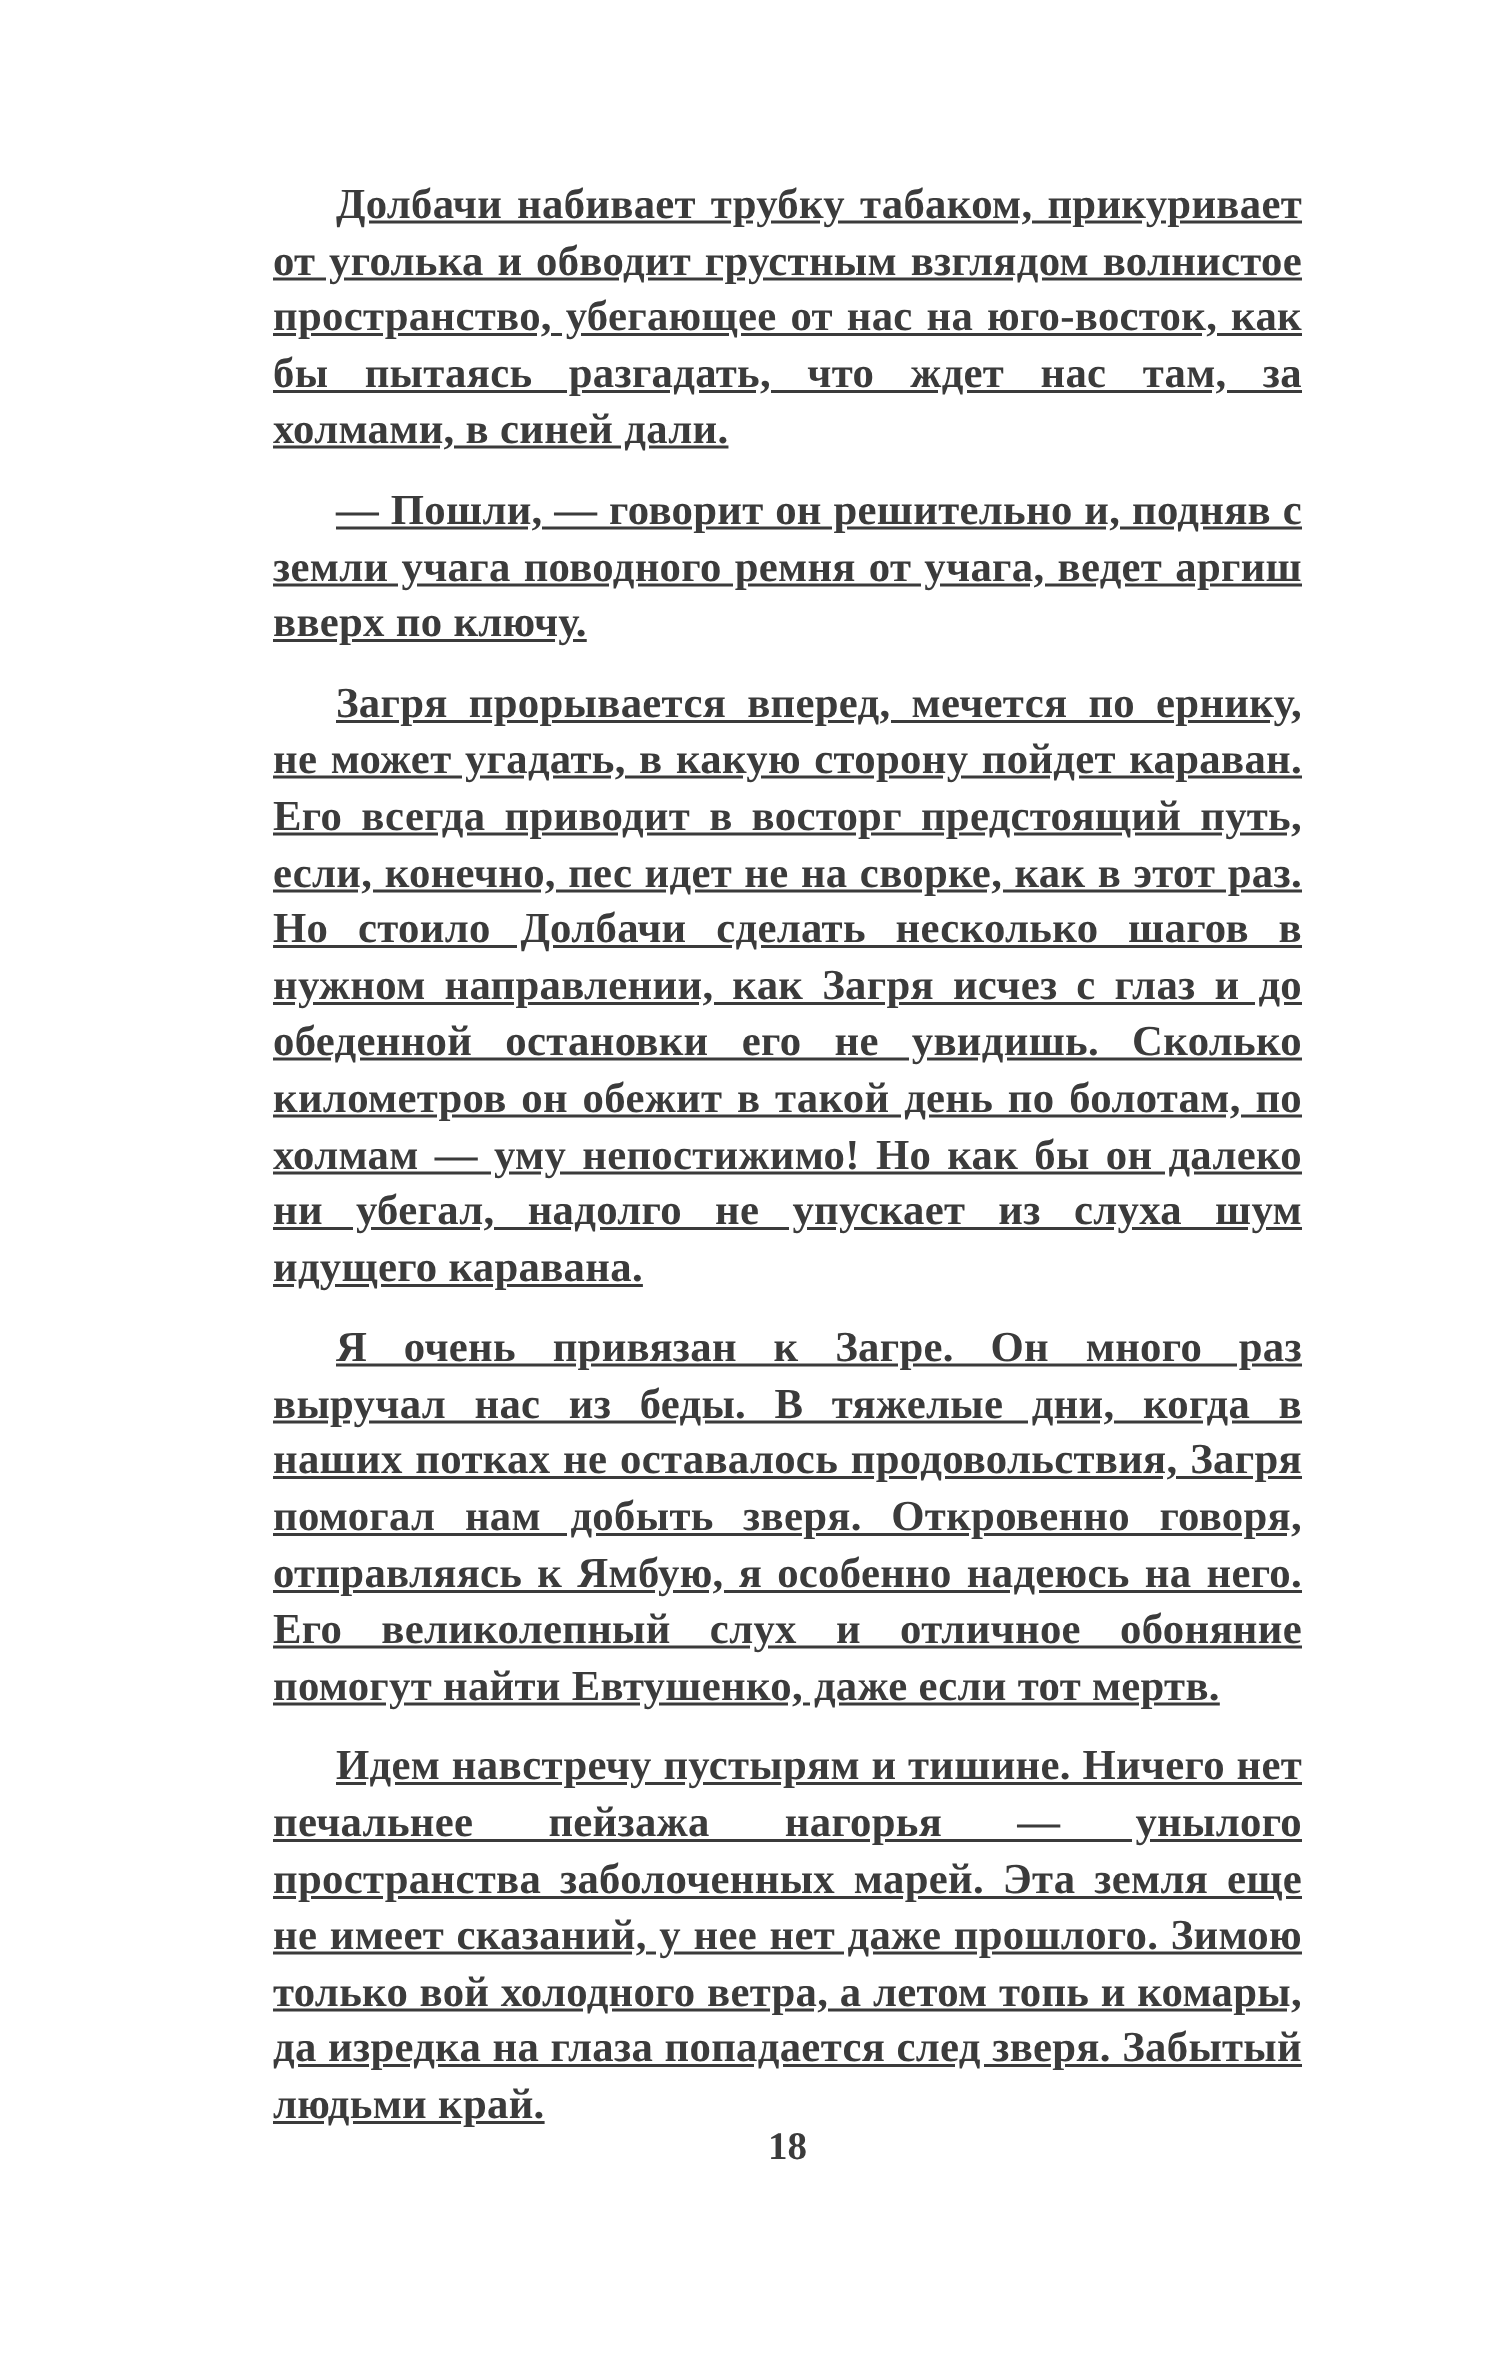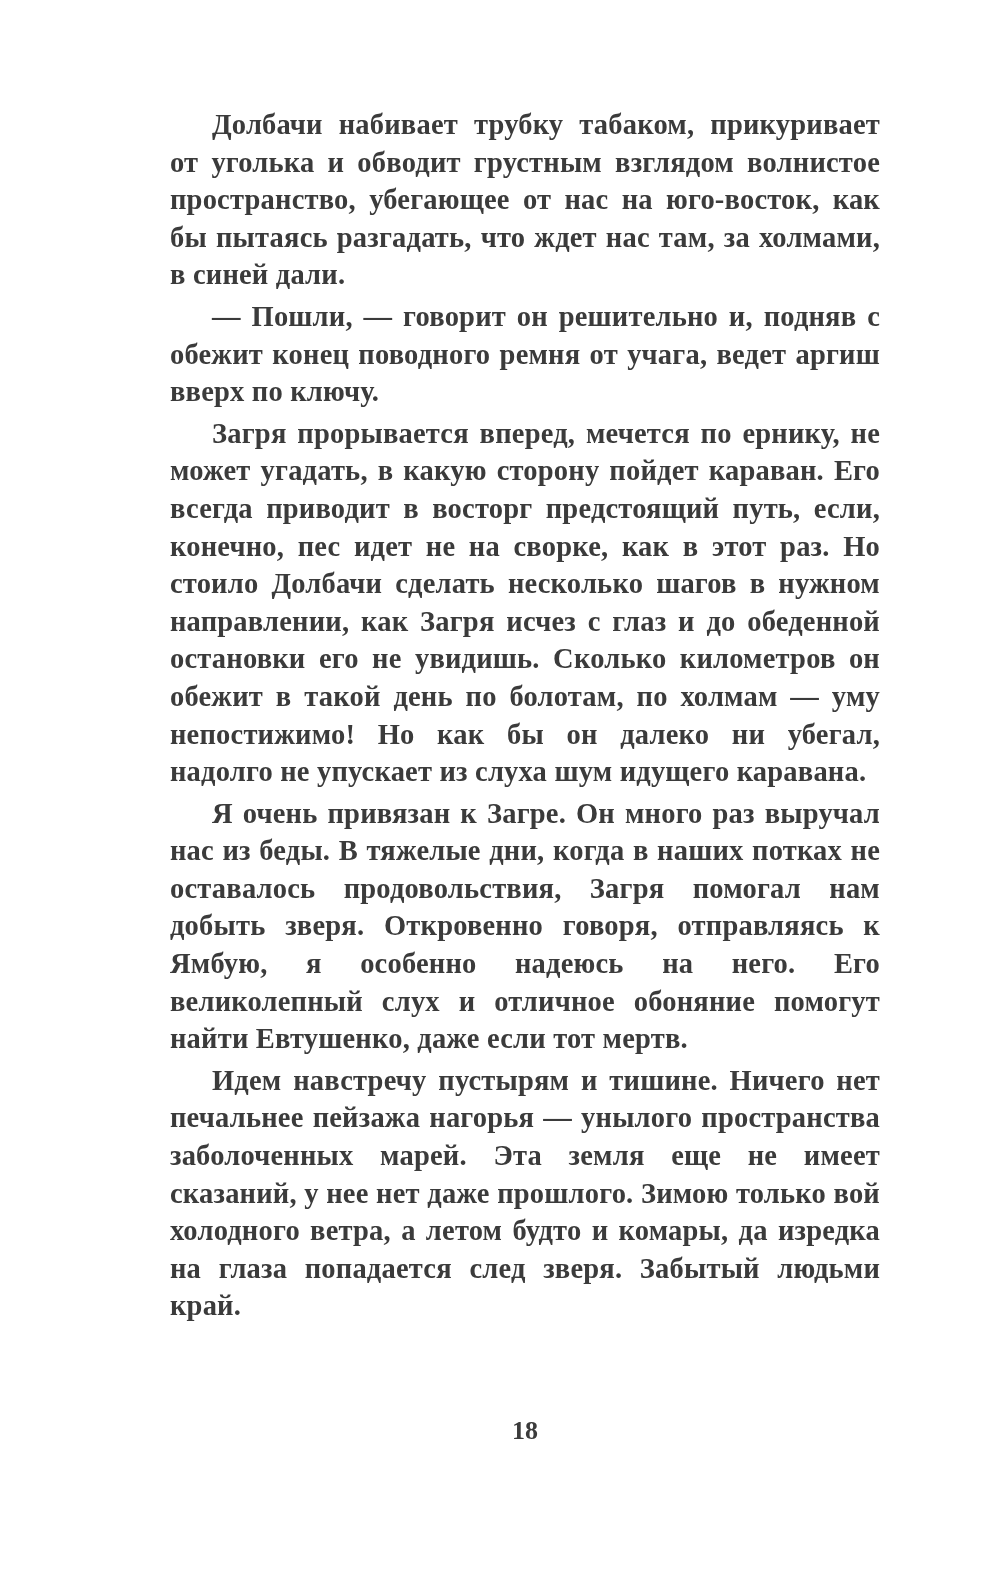--- a/index.html
+++ b/index.html
@@ -25,40 +25,41 @@
     top: 102px;
     width: 718px;
     color: #3b3b3b;
     font-size: 28.5px;
     line-height: 37.6px;
     font-weight: bold;
     text-align: justify;
     letter-spacing: 0.2px;
   }
   .text-block p {
-    margin: 4px;
+    margin: 16px;
     padding: 0;
     text-indent: 42px;
+    text-decoration: underline;
   }
   .page-number {
     position: absolute;
     left: 166px;
     width: 718px;
     top: 1416px;
     text-align: center;
     color: #3b3b3b;
     font-size: 26px;
     font-weight: bold;
   }
 </style>
 </head>
 <body>
 
 <div class="page">
   <div class="text-block">
     <p>Долбачи набивает трубку табаком, прикуривает от уголька и обводит грустным взглядом волнистое пространство, убегающее от нас на юго-восток, как бы пытаясь разгадать, что ждет нас там, за холмами, в синей дали.</p>
-    <p>— Пошли, — говорит он решительно и, подняв с обежит конец поводного ремня от учага, ведет аргиш вверх по ключу.</p>
+    <p>— Пошли, — говорит он решительно и, подняв с земли учага поводного ремня от учага, ведет аргиш вверх по ключу.</p>
     <p>Загря прорывается вперед, мечется по ернику, не может угадать, в какую сторону пойдет караван. Его всегда приводит в восторг предстоящий путь, если, конечно, пес идет не на сворке, как в этот раз. Но стоило Долбачи сделать несколько шагов в нужном направлении, как Загря исчез с глаз и до обеденной остановки его не увидишь. Сколько километров он обежит в такой день по болотам, по холмам — уму непостижимо! Но как бы он далеко ни убегал, надолго не упускает из слуха шум идущего каравана.</p>
     <p>Я очень привязан к Загре. Он много раз выручал нас из беды. В тяжелые дни, когда в наших потках не оставалось продовольствия, Загря помогал нам добыть зверя. Откровенно говоря, отправляясь к Ямбую, я особенно надеюсь на него. Его великолепный слух и отличное обоняние помогут найти Евтушенко, даже если тот мертв.</p>
-    <p>Идем навстречу пустырям и тишине. Ничего нет печальнее пейзажа нагорья — унылого пространства заболоченных марей. Эта земля еще не имеет сказаний, у нее нет даже прошлого. Зимою только вой холодного ветра, а летом будто и комары, да изредка на глаза попадается след зверя. Забытый людьми край.</p>
+    <p>Идем навстречу пустырям и тишине. Ничего нет печальнее пейзажа нагорья — унылого пространства заболоченных марей. Эта земля еще не имеет сказаний, у нее нет даже прошлого. Зимою только вой холодного ветра, а летом топь и комары, да изредка на глаза попадается след зверя. Забытый людьми край.</p>
   </div>
   <div class="page-number">18</div>
 </div>
 
 </body></html>

